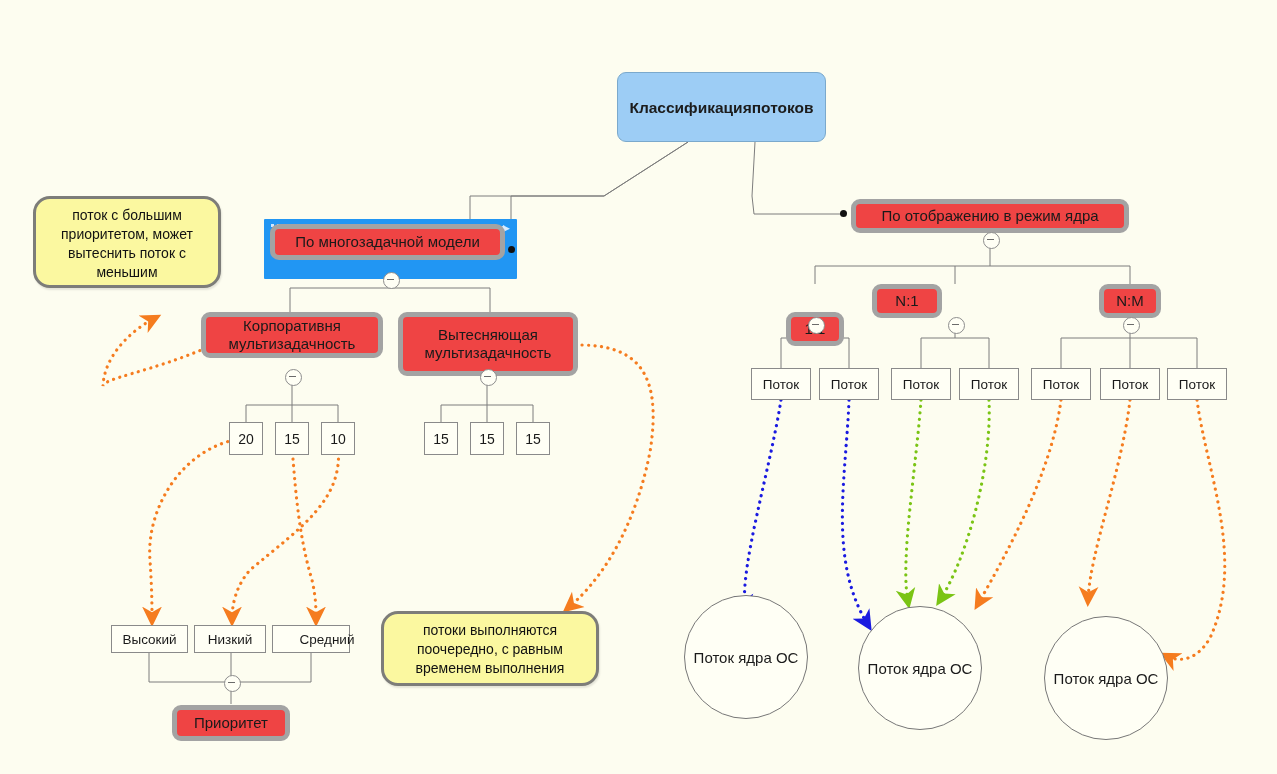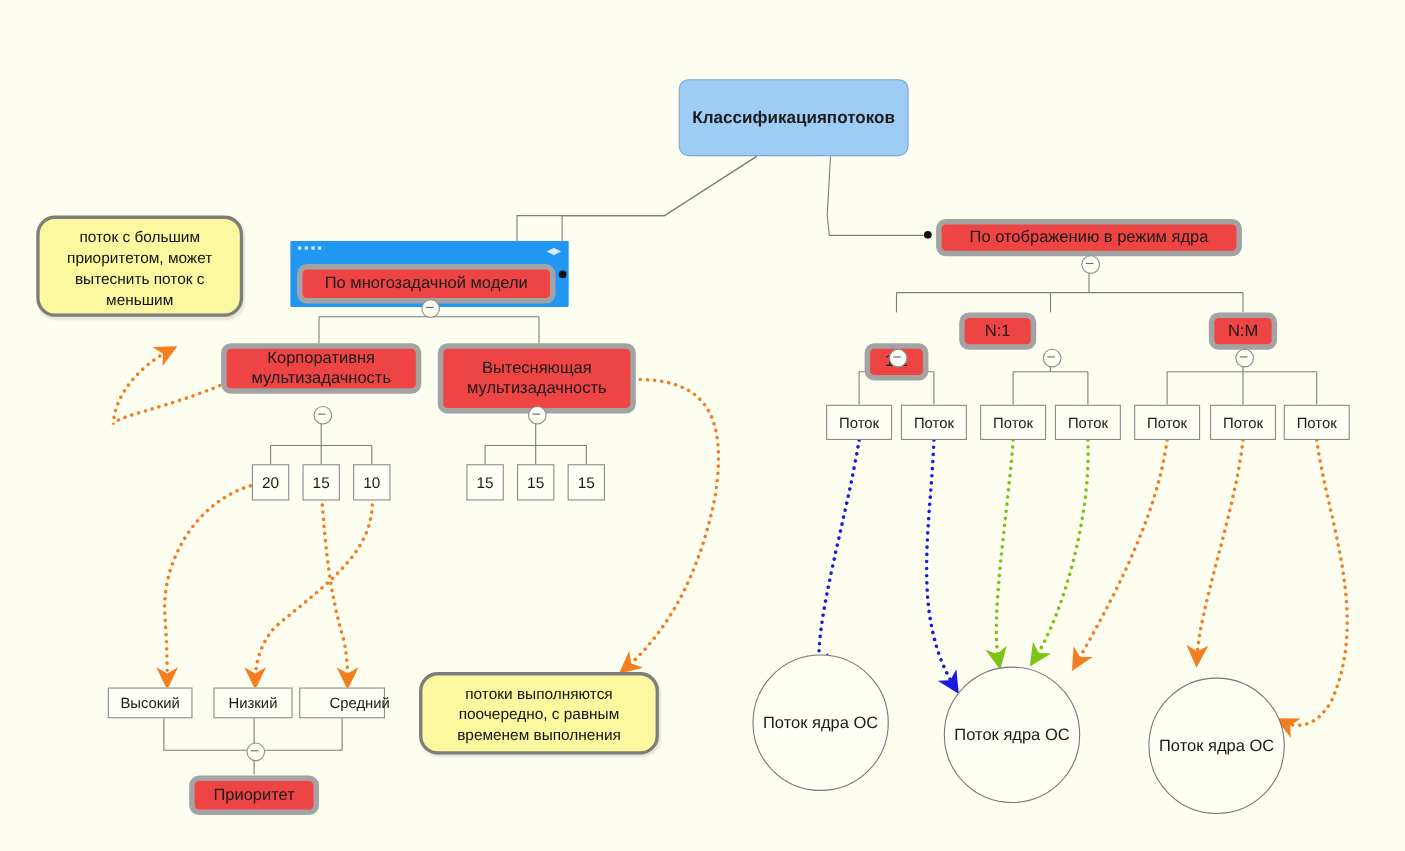--- a/index.html
+++ b/index.html
@@ -145,21 +145,21 @@
 
   <div class="selbox" style="left:264px;top:219px;width:247px;height:54px;">
     <div class="sel-handles">
       <i></i>
         <i></i>
         <i></i>
         <i></i>
     </div>
     <div class="sel-resize">◀▶</div>
   </div>
-  <div class="node rnode" style="left:270px;top:240px;width:235px;height:36px;">
+  <div class="node rnode" style="left:270px;top:224px;width:235px;height:36px;">
     <span>По многозадачной модели</span>
   </div>
   <div class="dotconn" style="left:508px;top:246px;"></div>
   <div class="minus" style="left:383px;top:272px;"></div>
 
   <div class="node rnode" style="left:201px;top:312px;width:182px;height:46px;flex-direction:column;">
     <span>Корпоративня</span>
     <span>мультизадачность</span>
   </div>
   <div class="minus" style="left:285px;top:369px;"></div>
@@ -183,21 +183,21 @@
   <div class="node sq" style="left:424px;top:422px;width:34px;height:33px;">
     <span>15</span>
     </div>
   <div class="node sq" style="left:470px;top:422px;width:34px;height:33px;">
     <span>15</span>
     </div>
   <div class="node sq" style="left:516px;top:422px;width:34px;height:33px;">
     <span>15</span>
     </div>
 
-  <div class="node sqw" style="left:98px;top:625px;width:77px;height:28px;">
+  <div class="node sqw" style="left:111px;top:625px;width:77px;height:28px;">
     <span>Высокий</span>
     </div>
   <div class="node sqw" style="left:194px;top:625px;width:72px;height:28px;">
     <span>Низкий</span>
     </div>
   <div class="node sqw" style="left:272px;top:625px;width:78px;height:28px;padding-left:32px;">
     <span>Средний</span>
     </div>
   <div class="minus" style="left:224px;top:675px;"></div>
   <div class="node rnode" style="left:172px;top:705px;width:118px;height:36px;">

